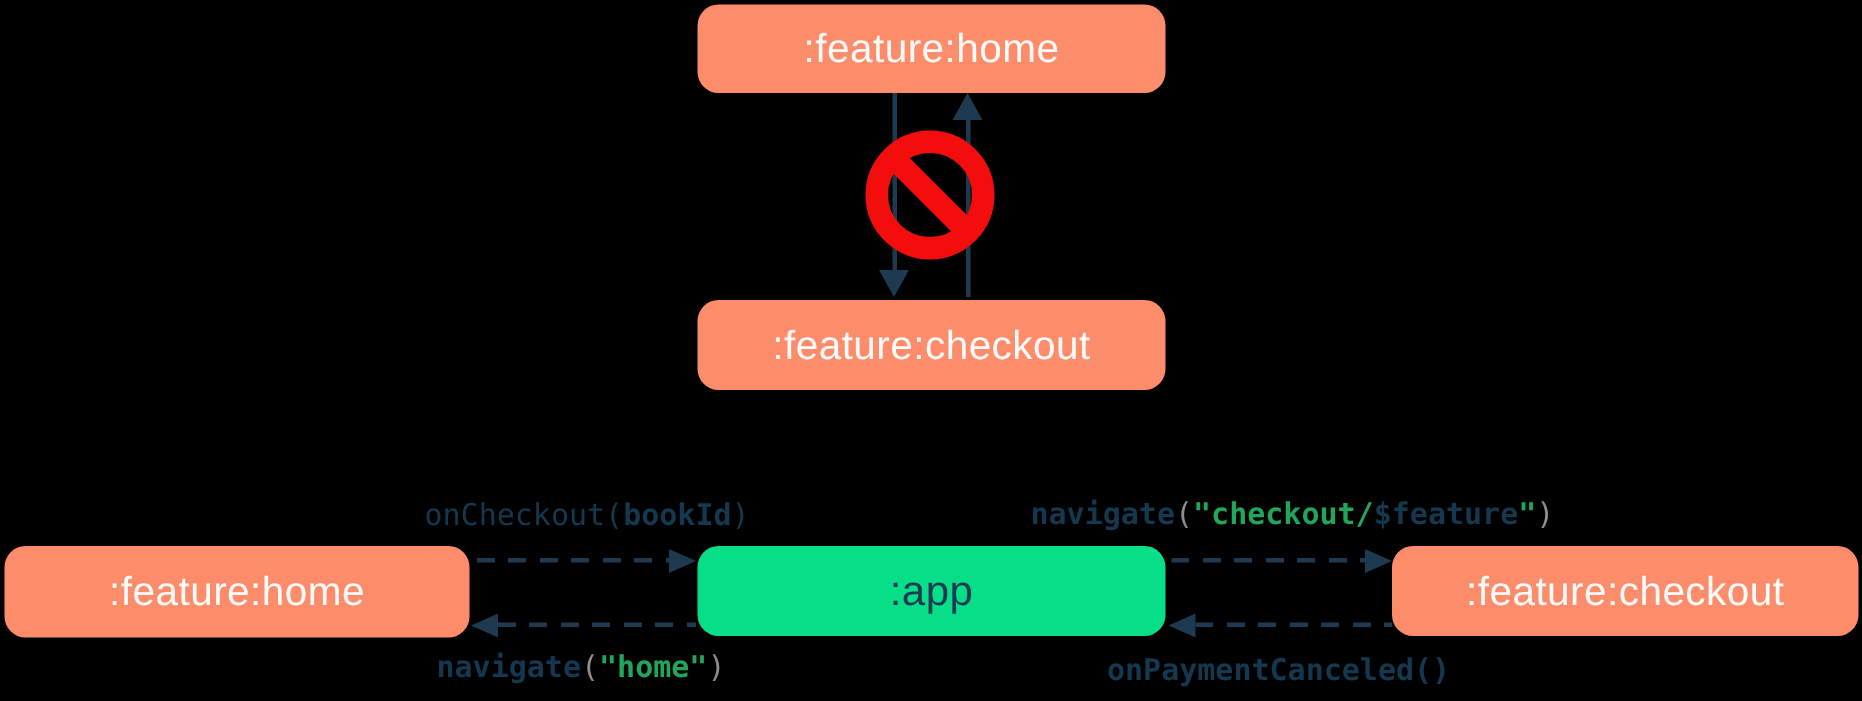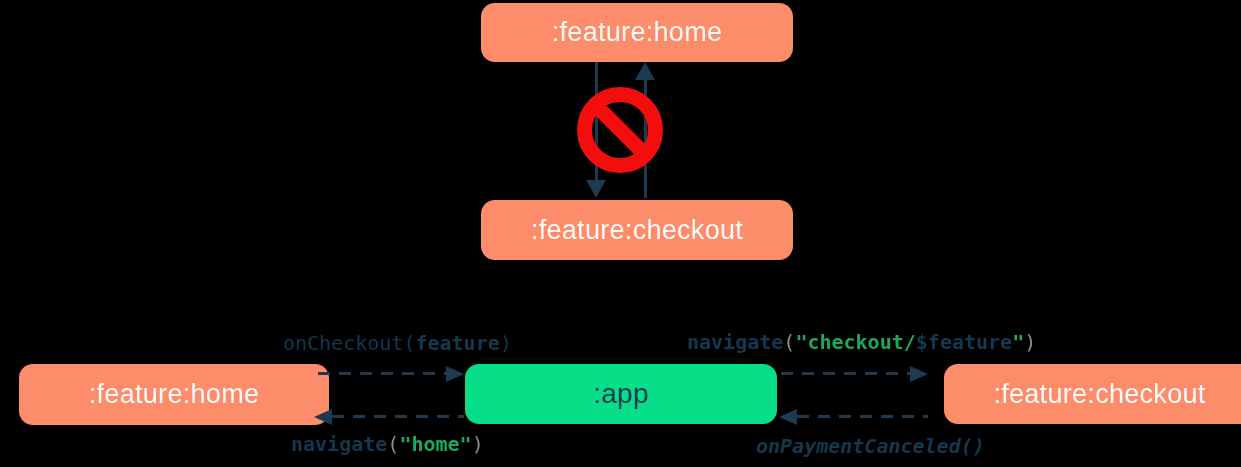--- a/index.html
+++ b/index.html
@@ -15,21 +15,21 @@
   }
   html,body{margin:0;padding:0;background:var(--bg);}
   .canvas{
     position:relative;width:1241px;height:467px;background:var(--bg);
     overflow:hidden;font-family:"Liberation Sans",sans-serif;
   }
   .module-box{
     position:absolute;border-radius:14px;display:flex;align-items:center;
     justify-content:center;font-size:27px;letter-spacing:.3px;
   }
-  .feature{background:var(--salmon);color:var(--box-text);margin-left:16px;}
+  .feature{background:var(--salmon);color:var(--box-text);}
   .app{background:var(--green);color:#1C3A52;font-size:28px;justify-content:center;}
 
   
   .vline{position:absolute;width:3px;background:var(--navy);}
   .head-down{position:absolute;width:0;height:0;
     border-left:10px solid transparent;border-right:10px solid transparent;
     border-top:18px solid var(--navy);}
   .head-up{position:absolute;width:0;height:0;
     border-left:10px solid transparent;border-right:10px solid transparent;
     border-bottom:18px solid var(--navy);}
@@ -76,21 +76,21 @@
   #dash-app-home{left:332px;top:415px;width:132px;}
   #head-app-home{left:314px;top:409px;}
   #dash-app-checkout{left:781px;top:372px;width:129px;}
   #head-app-checkout{left:910px;top:366px;}
   #dash-checkout-app{left:797px;top:415px;width:131px;}
   #head-checkout-app{left:779px;top:409px;}
 
   #lbl-oncheckout{left:283px;top:331px;}
   #lbl-navhome{left:291px;top:432px;}
   #lbl-navcheckout{left:687px;top:330px;}
-  #lbl-onpayment{left:756px;top:434px;font-style:italic;}
+  #lbl-onpayment{left:738px;top:434px;}
 </style>
 </head>
 <body>
 
 <div class="canvas">
 
   <div id="top-home" class="module-box feature">
     <span>:feature:home</span>
   </div>
 
@@ -122,18 +122,18 @@
 
   <div id="dash-home-app" class="dash"></div>
   <div id="head-home-app" class="head-right"></div>
   <div id="dash-app-home" class="dash"></div>
   <div id="head-app-home" class="head-left"></div>
   <div id="dash-app-checkout" class="dash"></div>
   <div id="head-app-checkout" class="head-right"></div>
   <div id="dash-checkout-app" class="dash"></div>
   <div id="head-checkout-app" class="head-left"></div>
 
-  <div id="lbl-oncheckout" class="code"><span class="tok-navy">onCheckout(</span><span class="tok-navy tok-b">feature</span><span class="tok-navy">)</span></div>
+  <div id="lbl-oncheckout" class="code"><span class="tok-navy">onCheckout(</span><span class="tok-navy tok-b">bookId</span><span class="tok-navy">)</span></div>
   <div id="lbl-navhome" class="code"><span class="tok-navy tok-b">navigate</span><span class="tok-gray">(</span><span class="tok-green tok-b">"home"</span><span class="tok-gray">)</span></div>
   <div id="lbl-navcheckout" class="code"><span class="tok-navy tok-b">navigate</span><span class="tok-gray">(</span><span class="tok-green tok-b">"checkout/</span><span class="tok-navy tok-b">$feature</span><span class="tok-green tok-b">"</span><span class="tok-gray">)</span></div>
   <div id="lbl-onpayment" class="code"><span class="tok-navy tok-b">onPaymentCanceled()</span></div>
 
 </div>
 
 </body></html>

